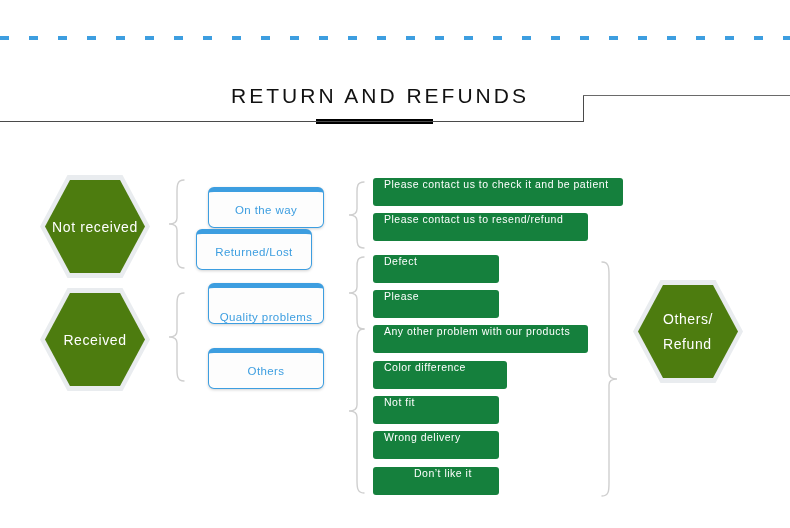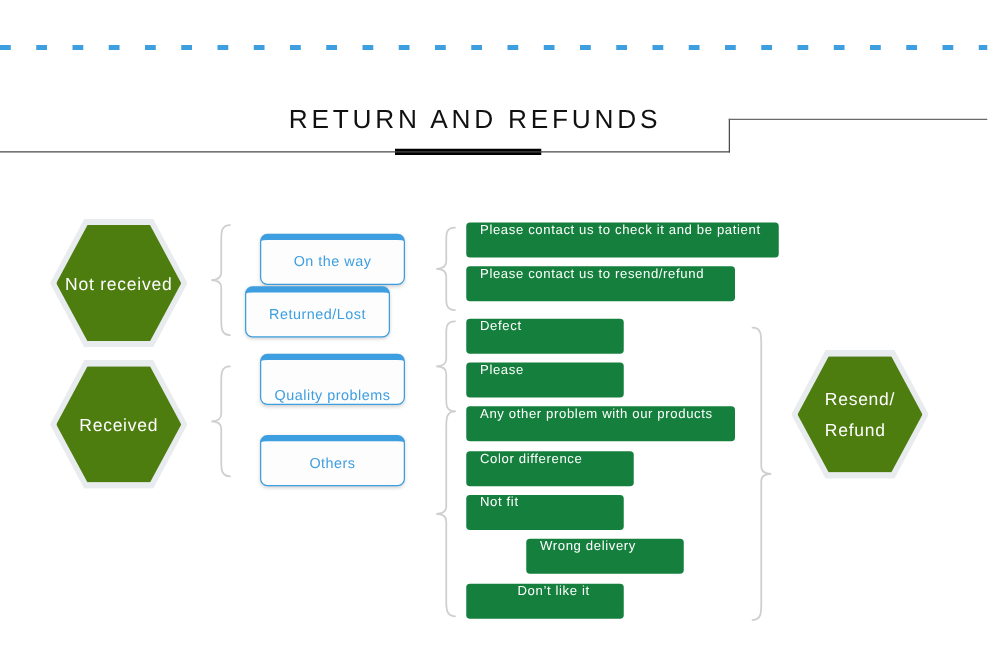--- a/index.html
+++ b/index.html
@@ -128,33 +128,33 @@
 </div>
 <div class="fbox" style="left:373px;top:325px;width:215px;">
   <span>Any  other  problem  with  our  products</span>
 </div>
 <div class="fbox" style="left:373px;top:361px;width:134px;">
   <span>Color  difference</span>
 </div>
 <div class="fbox" style="left:373px;top:396px;width:126px;">
   <span>Not  fit</span>
 </div>
-<div class="fbox" style="left:373px;top:431px;width:126px;margin-left:48px;">
+<div class="fbox" style="left:373px;top:431px;width:126px;">
   <span>Wrong  delivery</span>
 </div>
 <div class="fbox" style="left:373px;top:467px;width:126px;padding-left:41px;">
   <span>Don’t  like  it</span>
 </div>
 
 <div class="brace" style="left:600px;top:260px;">
   <svg width="24" height="238" viewBox="0 0 24 238" fill="none" stroke="#cfcfcf" stroke-width="1.4" stroke-linecap="round">
     <path d="M2 2 C9 2 9 8 9 15 L9 113 C9 117 12 119 17 119 C12 119 9 121 9 125 L9 223 C9 230 9 236 2 236"></path>
   </svg>
 </div>
 
 <div class="hex-wrap" id="hexw-resend">
   <div class="hex hex-inner">
     <div class="hex-lines">
-      <span>Resend/</span>
+      <span>Others/</span>
       <span>Refund</span>
     </div>
   </div>
 </div>
 
 </body></html>

